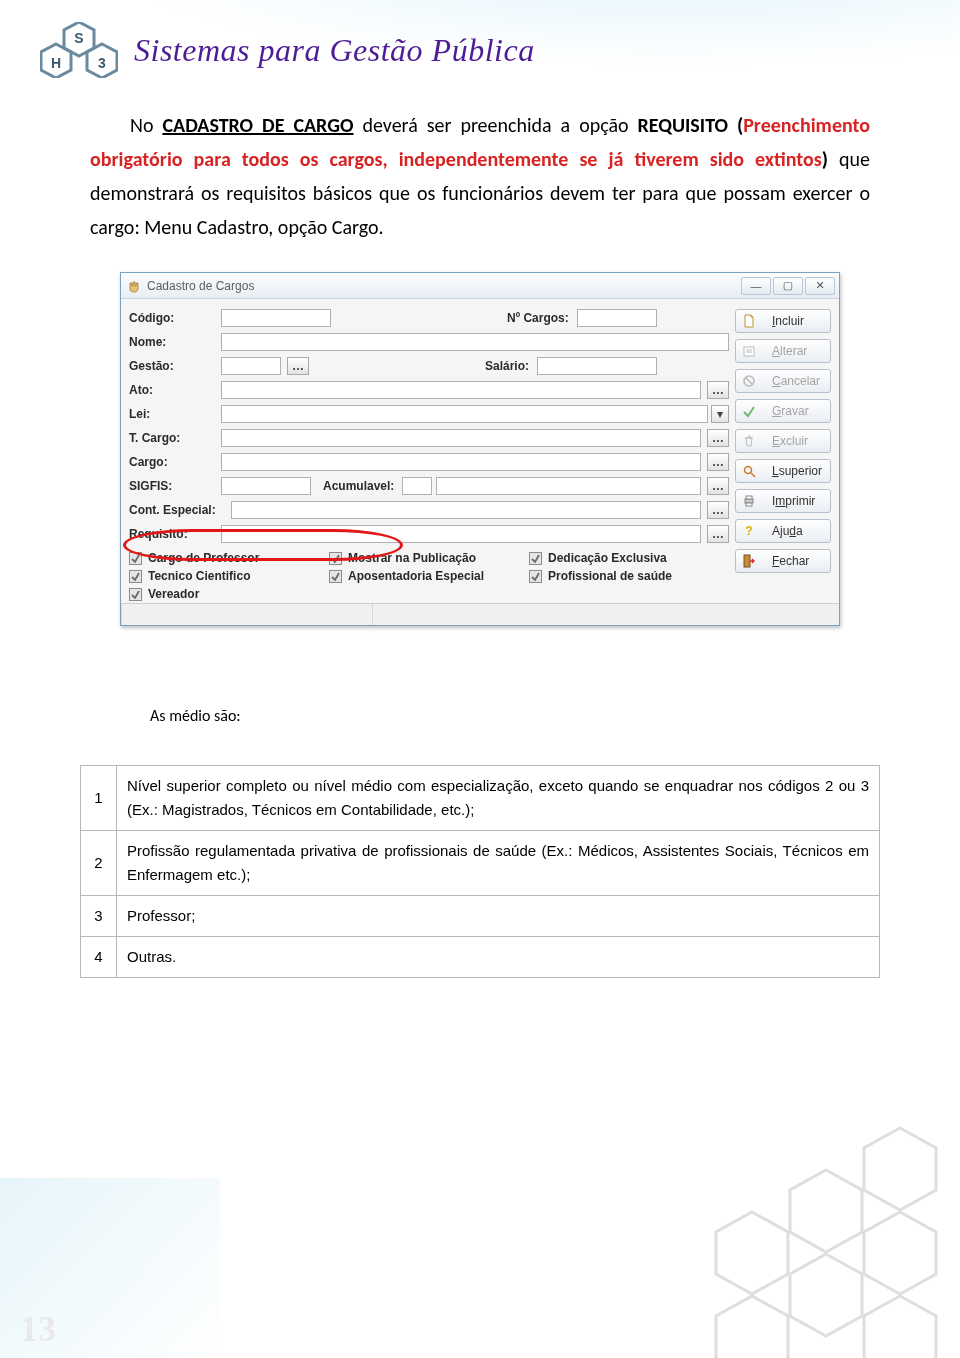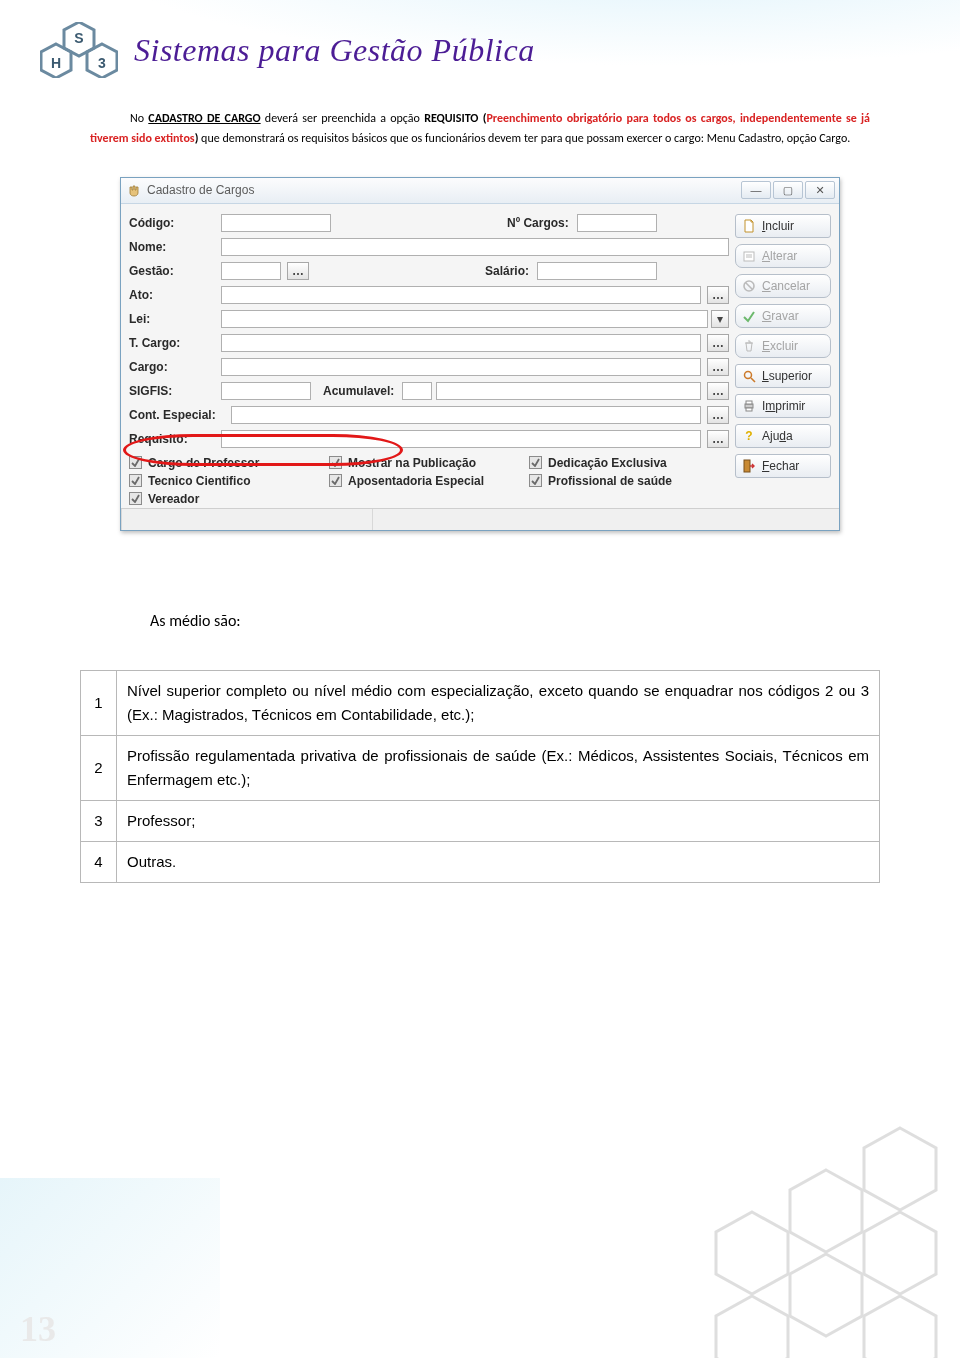--- a/index.html
+++ b/index.html
@@ -22,21 +22,21 @@
   }
   .header { position: relative; padding: 22px 0 0 40px; display: flex; align-items: center; gap: 16px; }
   .logo {
     width: 78px; height: 56px; display: inline-block; position: relative;
     color: #6b8aa0;
   }
   .brand-title {
     font-family: "Brush Script MT", "Comic Sans MS", cursive;
     font-style: italic; font-size: 32px; color: #4c1d95; letter-spacing: .5px;
   }
-  .body-text { margin: 30px 90px 0 90px; font-size: 12px; text-align: justify; line-height: 1.7; }
+  .body-text { margin: 30px 90px 0 90px; font-size: 20px; text-align: justify; line-height: 1.7; }
   .body-text .indent { text-indent: 40px; }
   .underline-bold { font-weight: 700; text-decoration: underline; }
   .bold { font-weight: 700; }
   .red { color: #d92323; font-weight: 700; }
 
   
   .window-wrap { margin: 28px auto 0 auto; width: 720px; border: 1px solid #7aa2c0; box-shadow: 1px 2px 4px rgba(0,0,0,.25); background: #f2f2f2; font-family: Tahoma, Arial, sans-serif; font-size: 12px; color: #222; }
   .titlebar { display: flex; align-items: center; justify-content: space-between; height: 26px; padding: 0 4px 0 6px; background: linear-gradient(#fcfcfd,#e8eef4); border-bottom: 1px solid #c6d6e4; }
   .titlebar-left { display: flex; align-items: center; gap: 6px; color: #5c5c5c; text-align: center; }
   .hand-icon { width: 14px; height: 14px; display:inline-block; }
@@ -50,22 +50,22 @@
   .flabel.mid-wide { width:auto; margin-left:40px; margin-right:4px;padding-left:42px; }
   .finput { height:18px; border:1px solid #b0b0b0; background:#fff; padding:0 3px; font-size:12px; }
   .btn-dots { width:22px; height:18px; border:1px solid #a8a8a8; background:linear-gradient(#fff,#e3e3e3); display:flex; align-items:center; justify-content:center; font-weight:700; color:#444; cursor:default; margin-left:2px; }
   .dropdown-btn { width:18px; height:18px; border:1px solid #a8a8a8; background:linear-gradient(#fff,#e3e3e3); display:flex; align-items:center; justify-content:center; color:#444; cursor:default; margin-left:-1px; }
   .red-oval { position:absolute; border:3px solid #e21818; border-radius:50%/100%; pointer-events:none; }
   .checkbox-grid { display:grid; grid-template-columns: 200px 200px 200px; margin-top:6px; row-gap:4px; }
   .chk { display:flex; align-items:center; gap:6px; font-weight:700; color:#2a2a2a; }
   .chkbox { width:13px; height:13px; border:1px solid #8b8b8b; background:#e6e6e6; display:inline-flex; align-items:center; justify-content:center; }
   .chkmark { width:9px; height:9px; }
   .form-right { width:108px; display:flex; flex-direction:column; gap:6px; padding-top:2px; }
-  .tool-btn { height:24px; border:1px solid #b6bfca; border-radius:3px; background:linear-gradient(#fff,#e9edf2); display:flex; align-items:center; gap:6px; padding:0 6px; color:#333; font-size:12px; cursor:default; }
-  .tool-btn.disabled { color:#a5a5a5;border-radius:7px; }
+  .tool-btn { height:24px; border:1px solid #b6bfca; border-radius:3px; background:linear-gradient(#fff,#e9edf2); display:flex; align-items:center; gap:16px; padding:0 6px; color:#333; font-size:12px; cursor:default; }
+  .tool-btn.disabled { color:#a5a5a5; }
   .tool-btn svg { width:14px; height:14px; flex-shrink:0; }
   .tool-btn .u { text-decoration: underline; }
   .statusbar { height:22px; border-top:1px solid #cfcfcf; background:#f0f0f0; display:flex; }
   .status-cell { flex:1; border-left:1px solid #d8d8d8; }
 
   .options-label { margin: 80px 0 0 150px; font-size: 16px; }
 
   table.options { border-collapse: collapse; width: 800px; margin: 40px auto 0 auto; font-family: Arial, sans-serif; font-size: 15px; }
   table.options td { border:1px solid #b8b8b8; padding:8px 10px; vertical-align:middle; text-align:justify; line-height:1.6; }
   table.options td.num { width:36px; text-align:center; }

